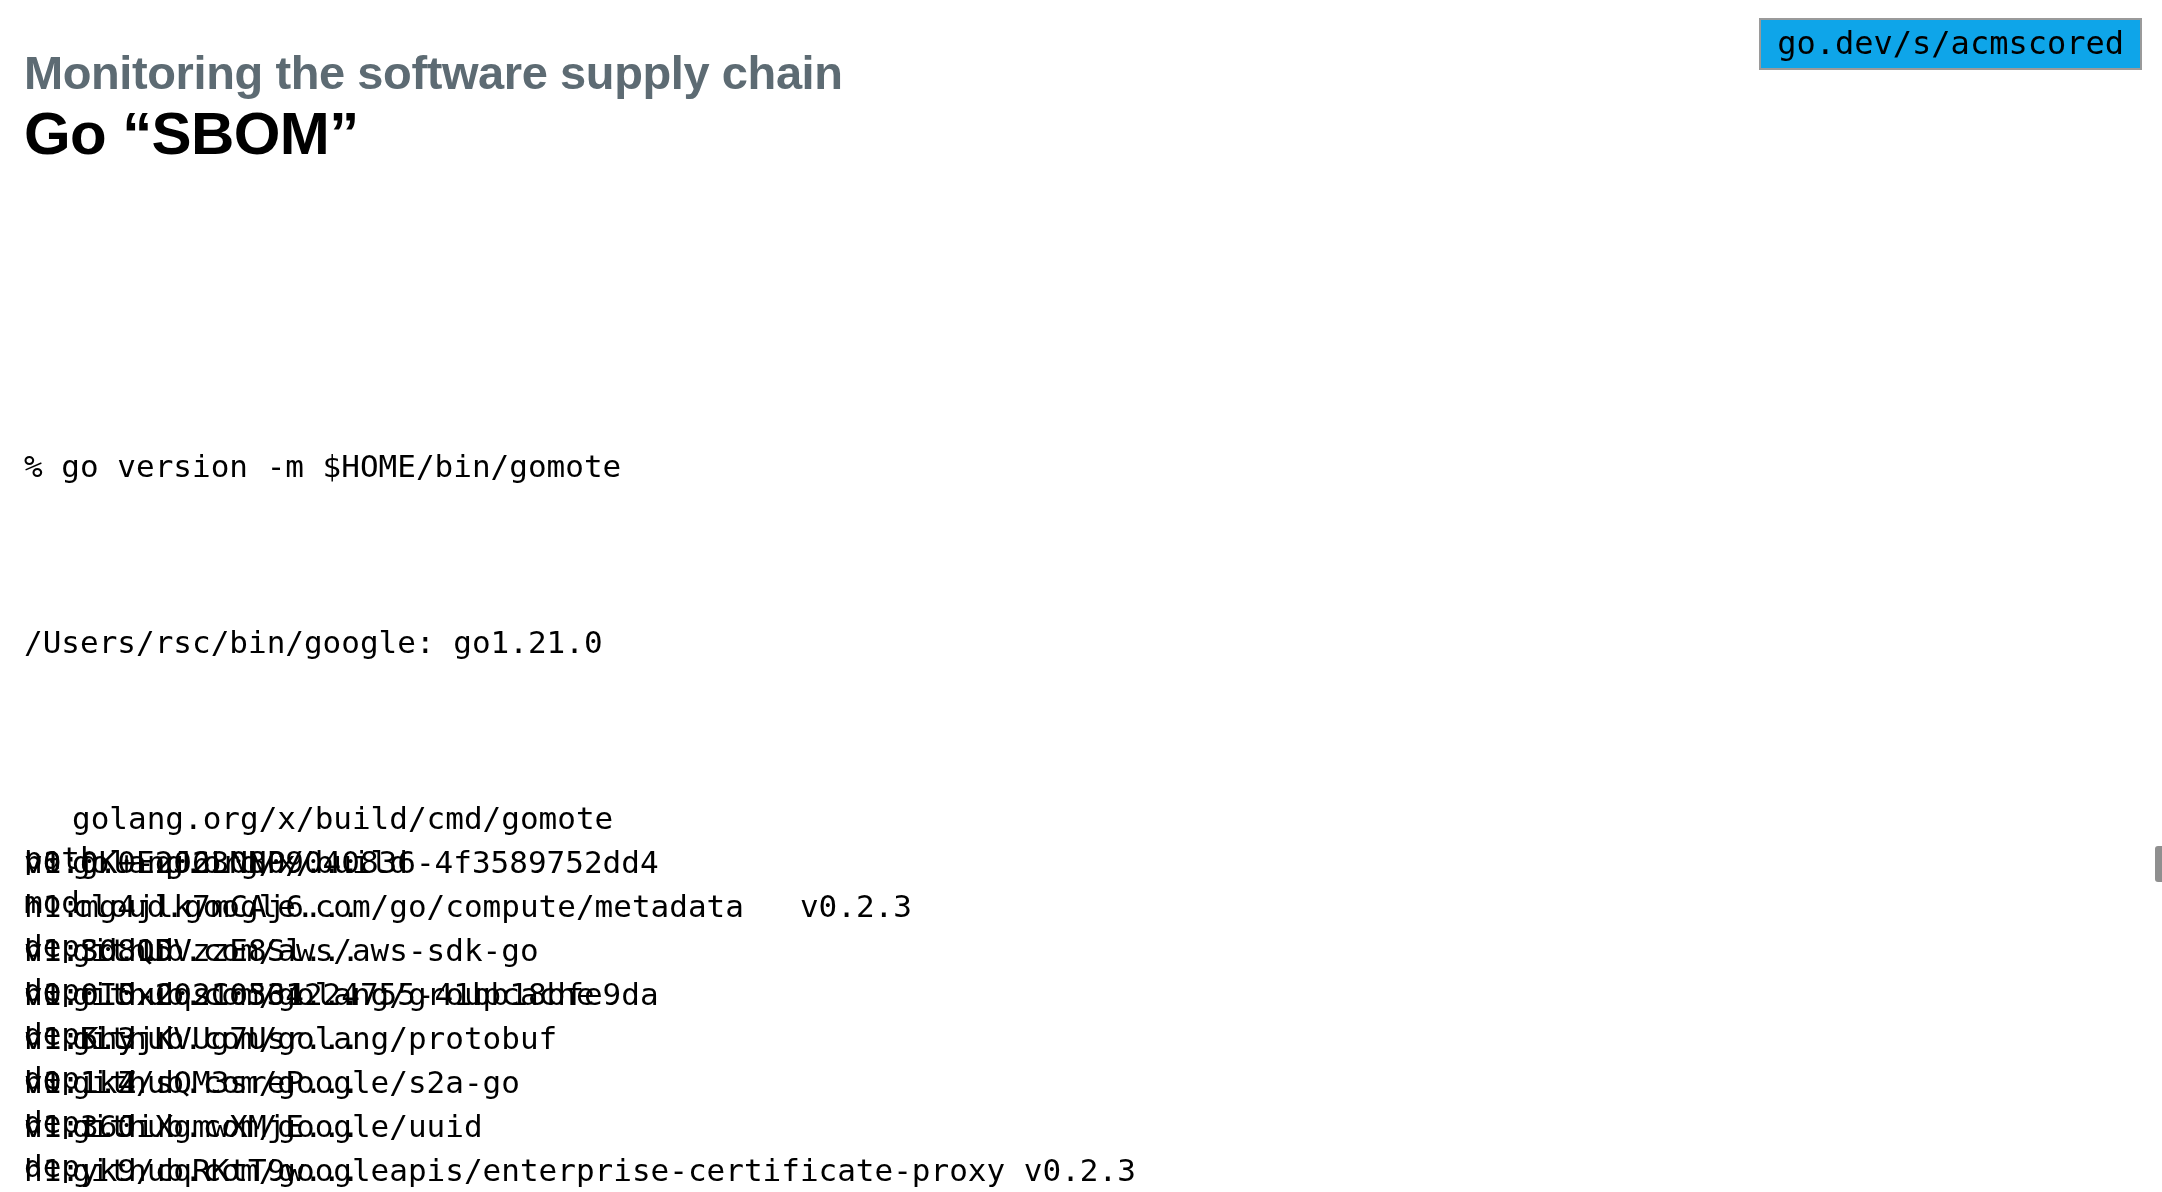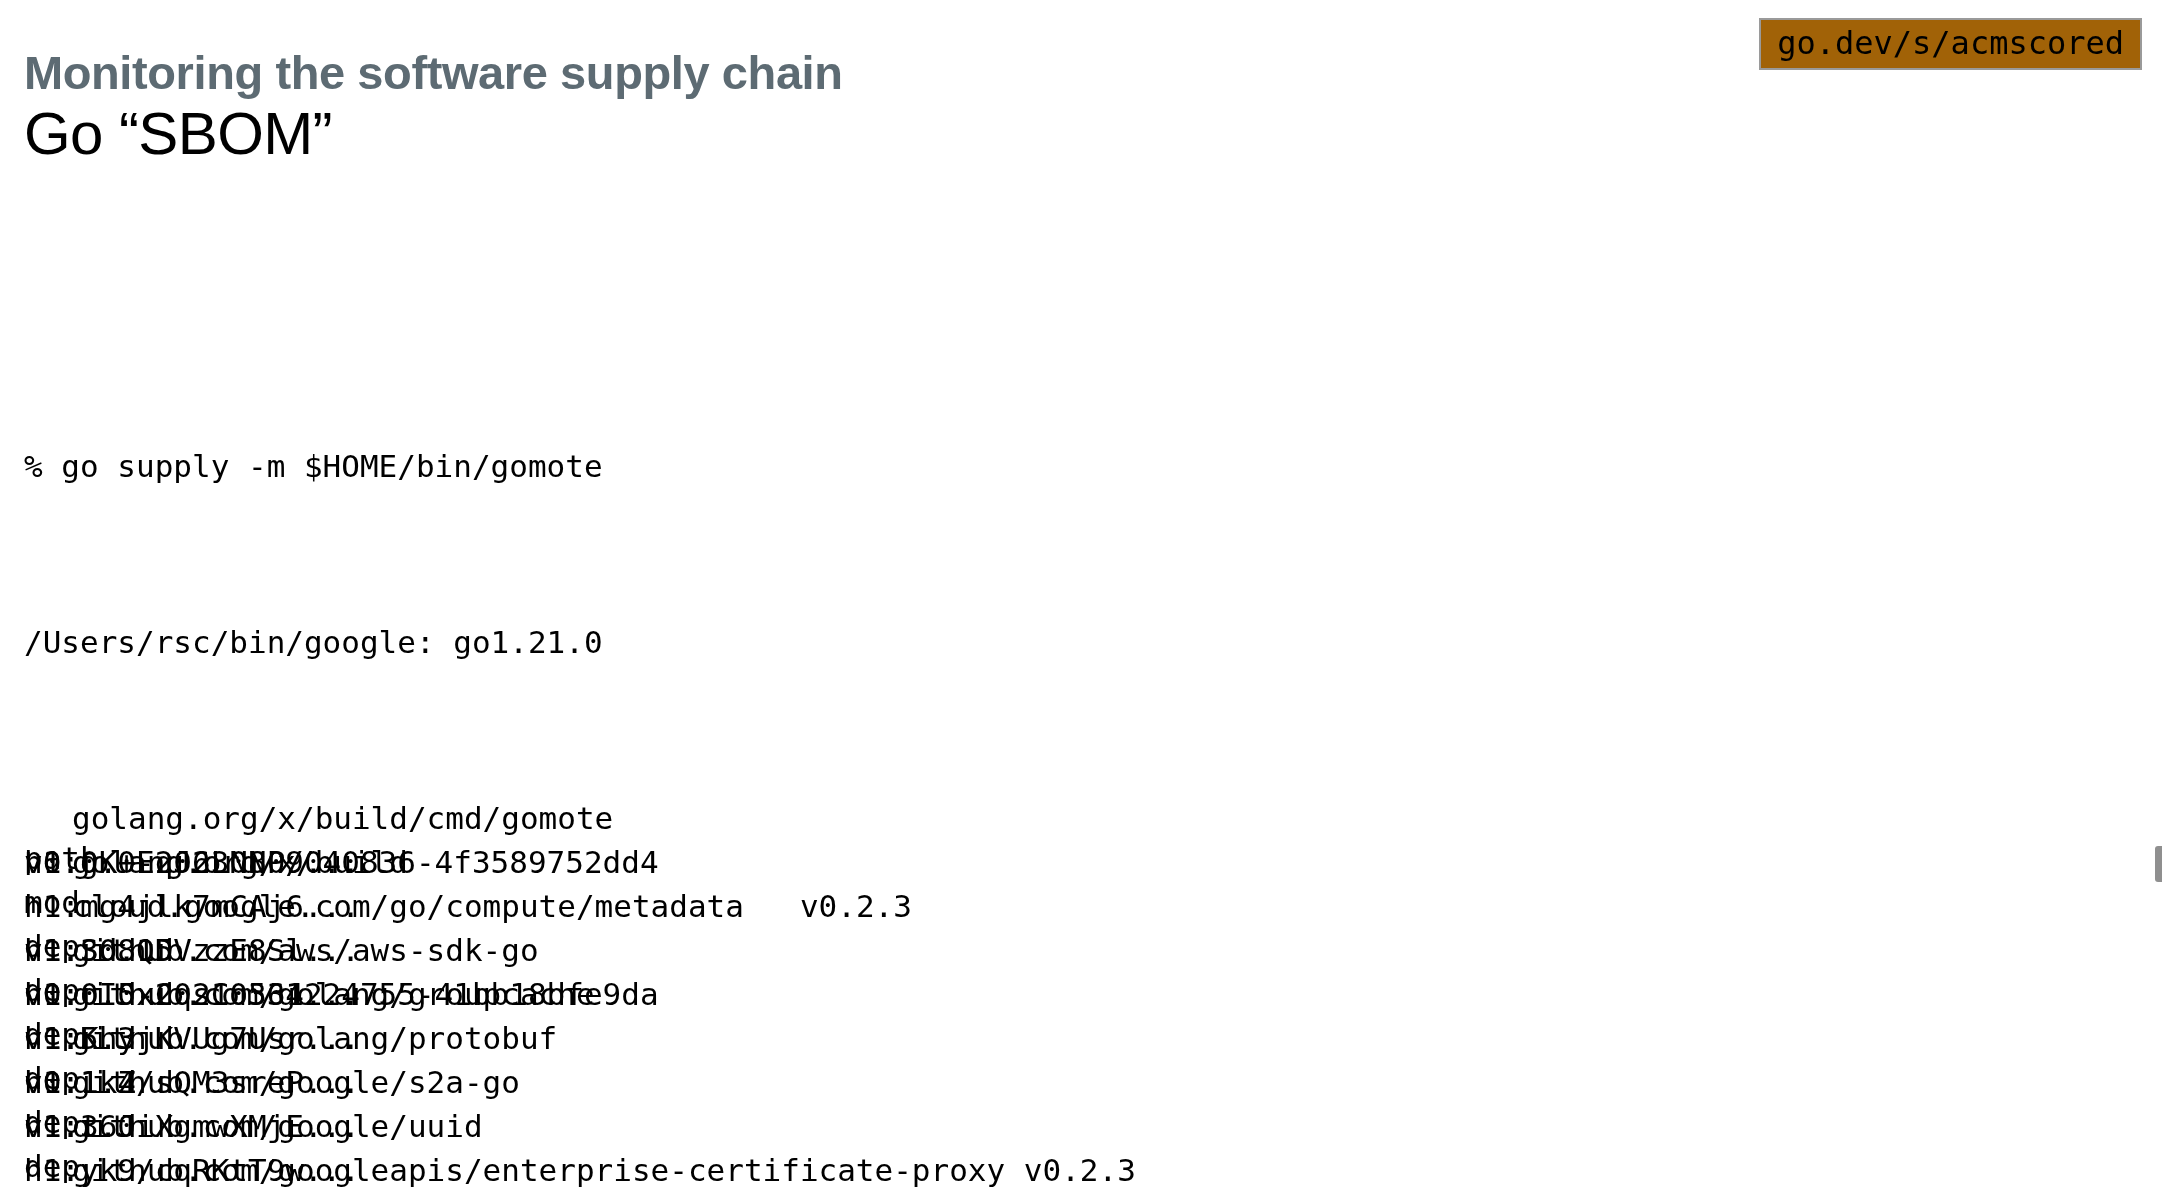--- a/index.html
+++ b/index.html
@@ -16,21 +16,21 @@
     font-family: "Liberation Sans", sans-serif;
     -webkit-font-smoothing: antialiased;
   }
 
   
   .url-badge {
     position: absolute;
     top: 18px;
     right: 20px;
     border: 2px solid #9a9a9a;
-    background: #a16207;
+    background: #0ea5e9;
     padding: 7px 16px 9px 16px;
     font-family: "DejaVu Sans Mono", monospace;
     font-size: 32px;
     line-height: 1;
     color: #000000;
     letter-spacing: 0px;
     white-space: nowrap;
   }
 
   
@@ -43,21 +43,21 @@
     font-size: 47px;
     font-weight: 700;
     color: #5d6b73;
     letter-spacing: -0.4px;
     line-height: 1.06;
     margin: 0 0 4px 0;
     white-space: nowrap;
   }
   .slide-title {
     font-size: 60px;
-    font-weight: 400;
+    font-weight: 700;
     color: #000000;
     letter-spacing: -0.6px;
     line-height: 1.06;
     margin: 0;
     white-space: nowrap;
   }
 
   
   .terminal {
     position: absolute;
@@ -103,21 +103,21 @@
 <div class="url-badge">go.dev/s/acmscored</div>
 
 <div class="heading-block">
   <div class="eyebrow">Monitoring the software supply chain</div>
   <div class="slide-title">Go “SBOM”</div>
 </div>
 
 <div class="terminal">
 
   <div class="term-line">
-    <span class="col" style="left:0">% go supply -m $HOME/bin/gomote</span>
+    <span class="col" style="left:0">% go version -m $HOME/bin/gomote</span>
   </div>
 
   <div class="term-line">
     <span class="col" style="left:0">/Users/rsc/bin/google: go1.21.0</span>
   </div>
 
   <div id="module-rows"><div class="term-line"><span class="col c-kind">path</span><span class="col c-path">golang.org/x/build/cmd/gomote</span></div><div class="term-line"><span class="col c-kind">mod</span><span class="col c-path">golang.org/x/build</span><span class="col c-ver">v0.0.0-20230809040836-4f3589752dd4</span><span class="col c-hash">h1:gK+EqJ6LNNP/...</span></div><div class="term-line"><span class="col c-kind">dep</span><span class="col c-path"><span>cloud.google.com/go/compute/metadata</span><span>   </span><span>v0.2.3</span></span><span class="col c-hash">h1:mg4jlk7mCAj6...</span></div><div class="term-line"><span class="col c-kind">dep</span><span class="col c-path">github.com/aws/aws-sdk-go</span><span class="col c-ver">v1.30.15</span><span class="col c-hash">h1:Sd8QDVzzE8Sl...</span></div><div class="term-line"><span class="col c-kind">dep</span><span class="col c-path">github.com/golang/groupcache</span><span class="col c-ver">v0.0.0-20210331224755-41bb18bfe9da</span><span class="col c-hash">h1:oI5xCqsCo564...</span></div><div class="term-line"><span class="col c-kind">dep</span><span class="col c-path">github.com/golang/protobuf</span><span class="col c-ver">v1.5.3</span><span class="col c-hash">h1:KhyjKVUg7Usr...</span></div><div class="term-line"><span class="col c-kind">dep</span><span class="col c-path">github.com/google/s2a-go</span><span class="col c-ver">v0.1.4</span><span class="col c-hash">h1:1kZ/sQM3sreP...</span></div><div class="term-line"><span class="col c-kind">dep</span><span class="col c-path">github.com/google/uuid</span><span class="col c-ver">v1.3.0</span><span class="col c-hash">h1:t6JiXgmwXMjE...</span></div><div class="term-line"><span class="col c-kind">dep</span><span class="col c-path"><span>github.com/googleapis/enterprise-certificate-proxy</span><span> </span><span>v0.2.3</span></span><span class="col c-hash">h1:yk9/cqRKtT9w...</span></div></div>
 
   
 

